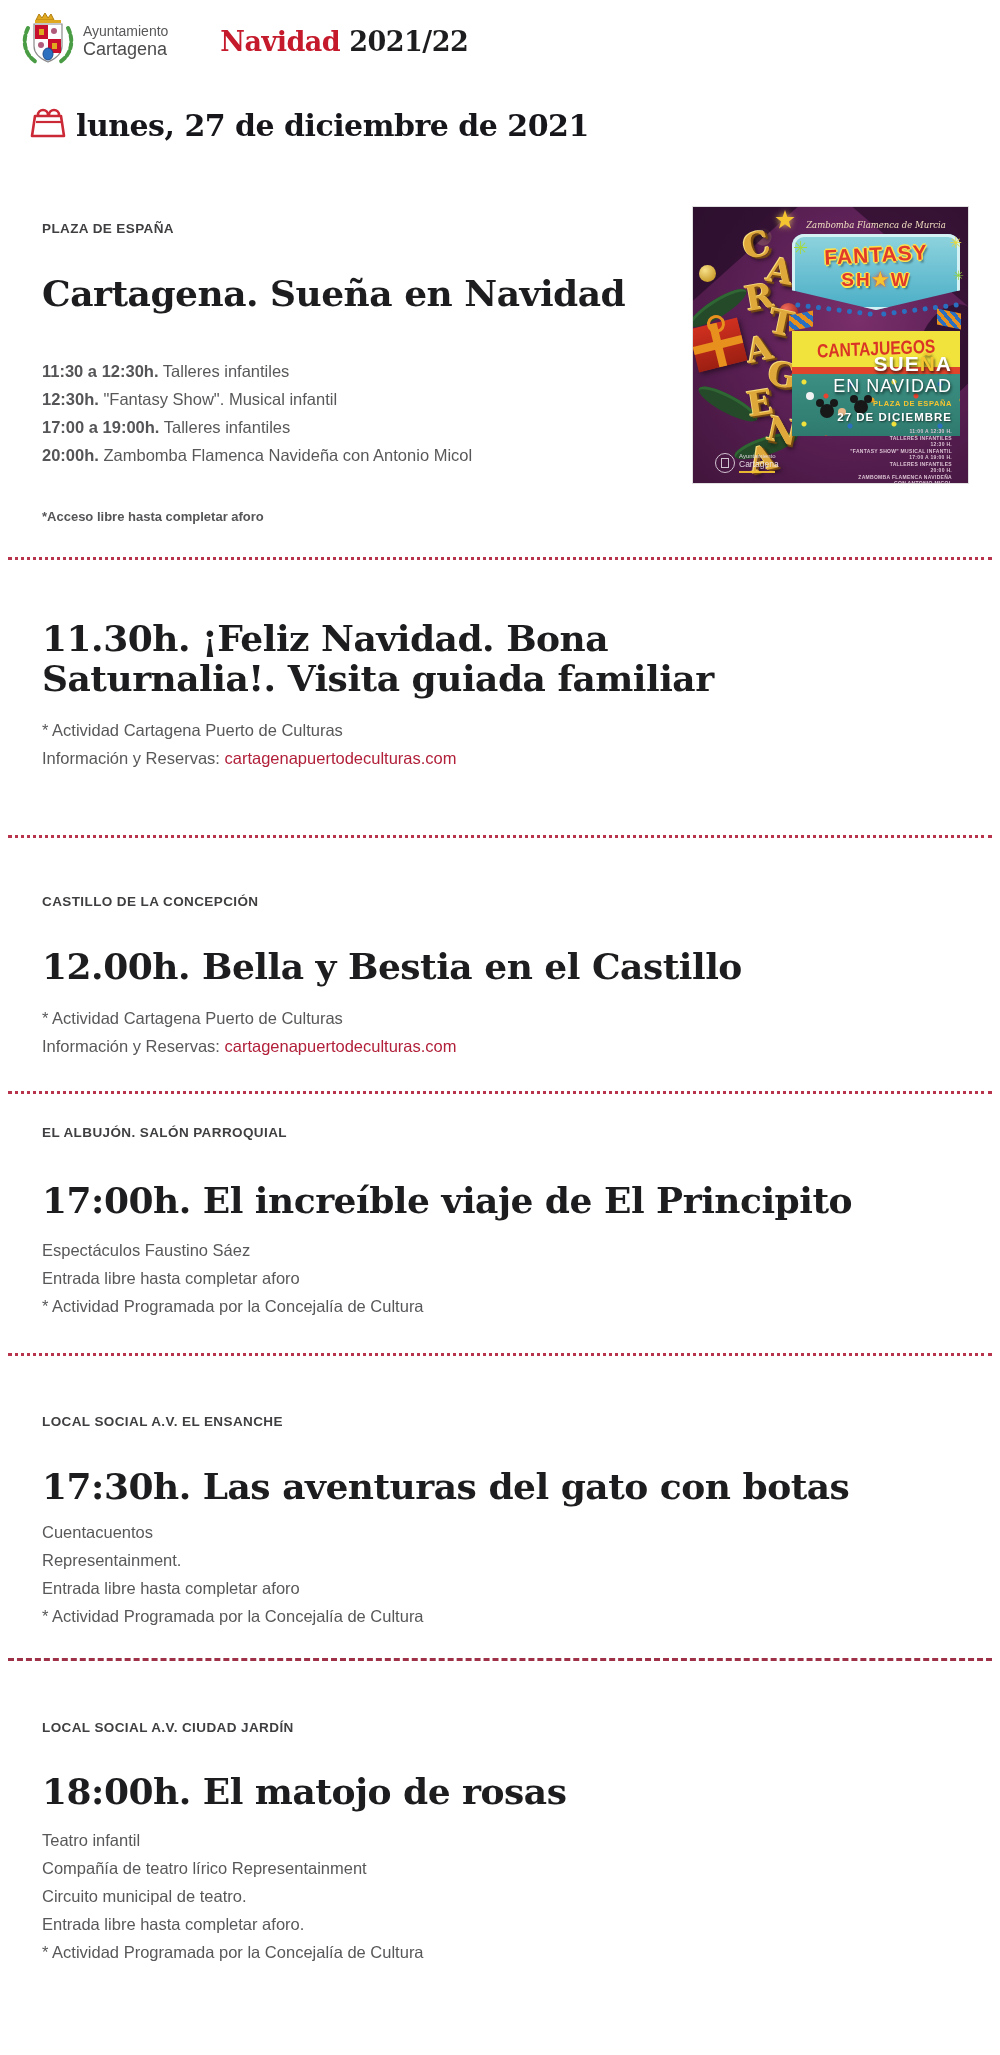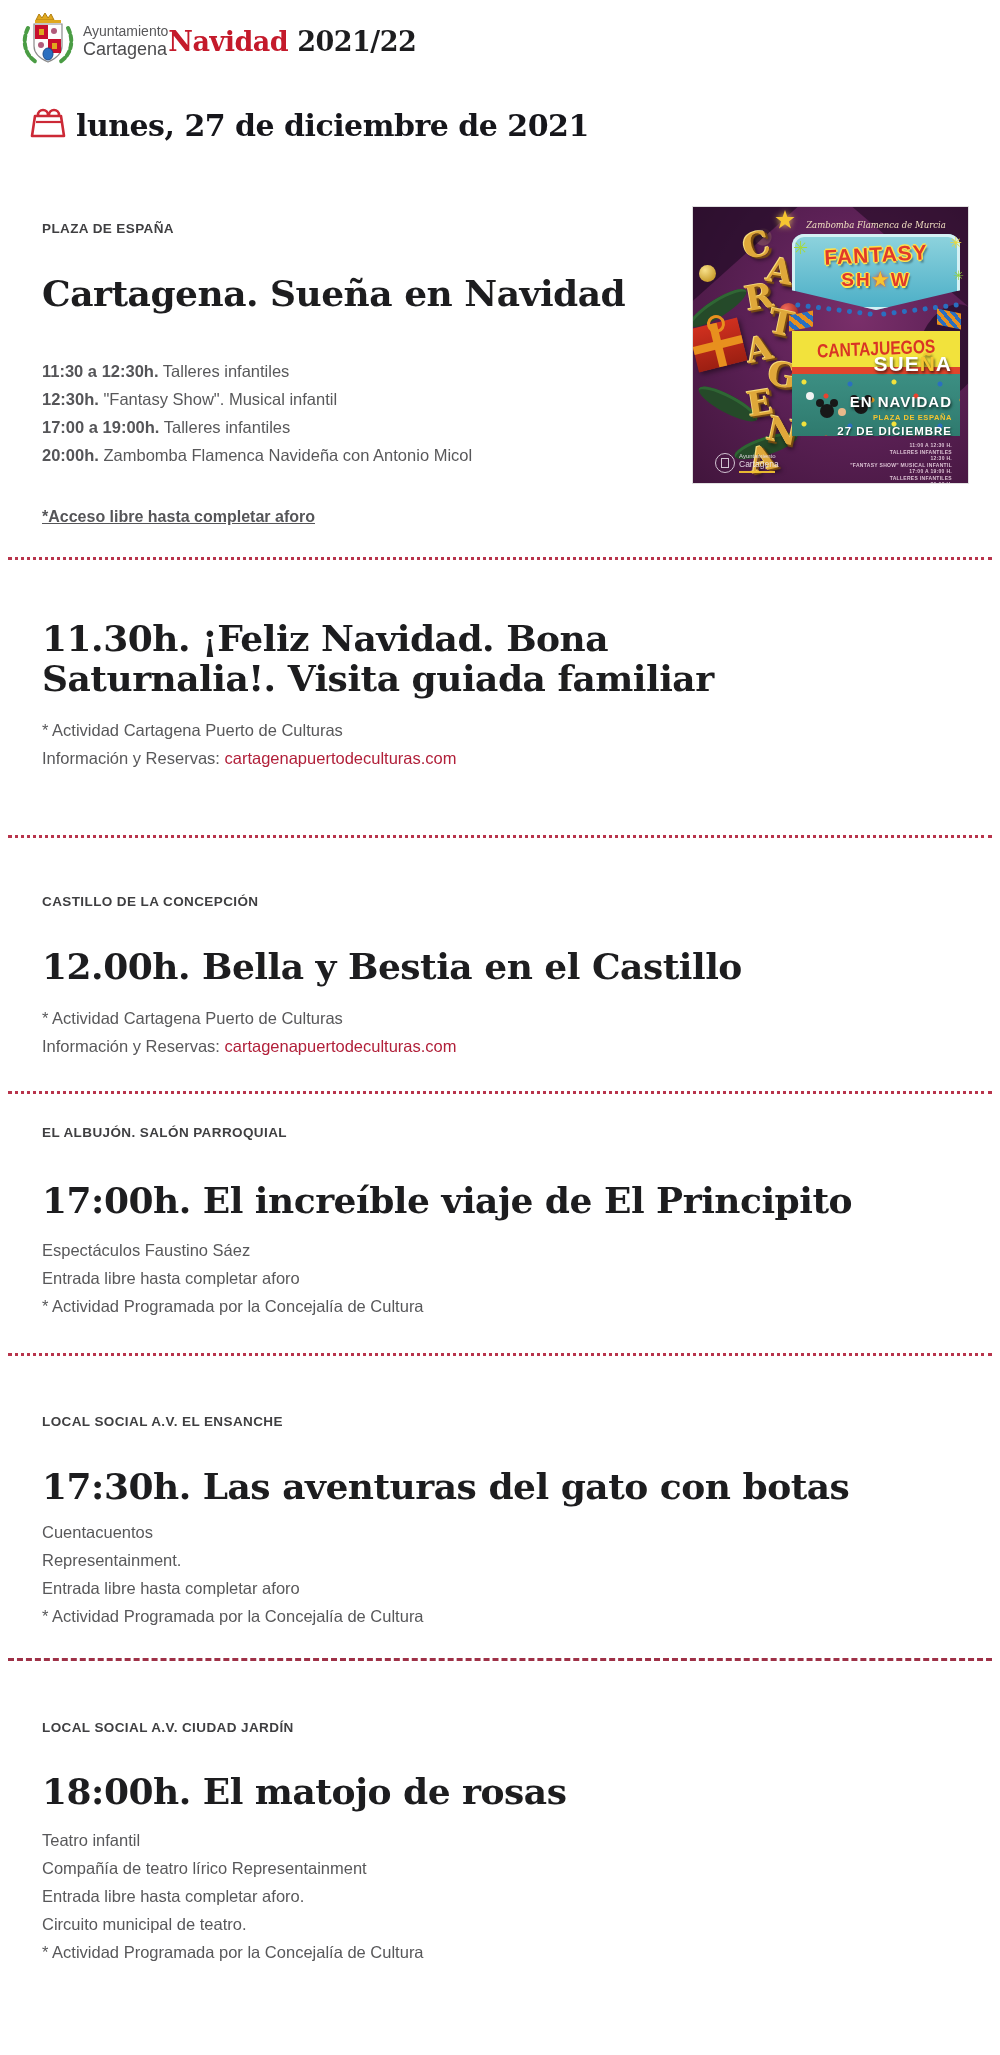--- a/index.html
+++ b/index.html
@@ -2,35 +2,35 @@
 <html lang="es"><head>
 <meta charset="utf-8">
 <style>
   html,body{margin:0;padding:0;background:#ffffff;}
   body{width:1000px;min-height:2055px;position:relative;font-family:"Liberation Sans",sans-serif;color:#58585a;}
   
   .header{display:flex;align-items:center;padding:10px 0 0 20px;height:62px;}
   .brand-text{margin-left:7px;line-height:1;}
   .brand-line1{font-size:14px;color:#58585a;display:block;}
   .brand-line2{font-size:18px;color:#4c4c4e;display:block;margin-top:2px;}
-  .page-title{font-family:"DejaVu Serif",serif;font-weight:700;font-size:27px;letter-spacing:-0.5px;}
+  .page-title{margin-left:52px;font-family:"DejaVu Serif",serif;font-weight:700;font-size:27px;letter-spacing:-0.5px;}
   .title-red{color:#c41a2b;}
   .title-year{color:#1d1d1f;}
   
   .date-row{display:flex;align-items:center;margin:34px 0 0 30px;}
   .cal-icon{margin-right:10px;flex:0 0 auto;}
   .date-text{font-family:"DejaVu Serif",serif;font-weight:700;font-size:30px;color:#16161b;letter-spacing:-0.5px;}
   
   .section{margin-left:42px;margin-right:60px;}
   .venue{font-size:13.5px;font-weight:700;color:#3f3f41;letter-spacing:.4px;line-height:15px;}
   .etitle{font-family:"DejaVu Serif",serif;font-weight:700;font-size:36px;line-height:40px;color:#1d1d1f;letter-spacing:-0.5px;}
   .s1 .etitle{margin-top:37px;}
   .body-lines{font-size:16.5px;line-height:28px;color:#58585a;}
   .sched-time{font-weight:700;color:#555558;}
-  .note{font-size:16px;font-weight:700;color:#555558;line-height:20px;text-decoration:underline;}
+  .note{font-size:13px;font-weight:700;color:#555558;line-height:20px;}
   .rlink{color:#b11f39;text-decoration:none;}
   .s1{margin-top:77px;}
   .s1 .body-lines{margin-top:44px;max-width:620px;}
   .s1 .note{margin-top:38px;}
   .s2{margin-top:58px;}
   .s2 .etitle{margin-top:19px;max-width:780px;}
   .s2 .body-lines{margin-top:18px;}
   .s3{margin-top:56px;}
   .s3 .etitle{margin-top:37px;}
   .s3 .body-lines{margin-top:18px;}
@@ -114,21 +114,21 @@
     background-size:90px 42px,90px 42px,90px 42px,90px 42px,100% 100%;}
   .mickey{position:absolute;width:14px;height:14px;background:#181818;border-radius:50%;}
   .mickey::before,.mickey::after{content:"";position:absolute;width:8px;height:8px;background:#181818;border-radius:50%;top:-5px;}
   .mickey::before{left:-4px;} .mickey::after{right:-4px;}
   .mk1{left:28px;top:30px;} .mk2{left:62px;top:26px;}
   .glove{position:absolute;left:14px;top:18px;width:8px;height:8px;background:#f2f2f2;border-radius:50%;}
   .face{position:absolute;left:46px;top:34px;width:8px;height:8px;background:#e8b88a;border-radius:50%;}
   .suena{position:absolute;right:16px;top:146px;text-align:right;line-height:1;}
   .suena-1{font-weight:700;font-size:21px;letter-spacing:1px;color:#ffffff;text-shadow:1px 2px 3px rgba(0,0,0,.7);}
   .suena-n{color:#f5c531;}
-  .suena-2{margin-top:20px;font-weight:700;font-size:15px;letter-spacing:1px;color:#ffffff;text-shadow:1px 2px 3px rgba(0,0,0,.7);}
+  .suena-2{margin-top:3px;font-weight:400;font-size:18px;letter-spacing:1px;color:#ffffff;text-shadow:1px 2px 3px rgba(0,0,0,.7);}
   .suena-venue{margin-top:5px;font-weight:700;font-size:7.5px;letter-spacing:.6px;color:#f5c531;}
   .suena-date{margin-top:4px;font-weight:700;font-size:11.5px;letter-spacing:1px;color:#ffffff;text-shadow:1px 1px 2px rgba(0,0,0,.6);padding-left:23px;}
   .mini-sched{margin-top:5px;font-weight:700;font-size:5px;line-height:6.5px;color:#dcc3d4;letter-spacing:.3px;}
   .poster-logo{position:absolute;left:22px;bottom:10px;display:flex;align-items:center;opacity:.92;}
   .plogo-circle{width:18px;height:18px;border:1.5px solid #ddd3de;border-radius:50%;position:relative;}
   .plogo-circle::after{content:"";position:absolute;left:5px;top:4px;width:6px;height:8px;border:1px solid #ddd3de;}
   .plogo-text{margin-left:4px;line-height:1;}
   .plogo-l1{font-size:6px;color:#e6dce6;display:block;}
   .plogo-l2{font-size:8.5px;color:#efe7ef;display:block;margin-top:1px;}
   .plogo-bar{display:block;width:36px;height:2.5px;background:#f5c531;margin-top:2px;}
@@ -233,22 +233,22 @@
 </div>
 
 <hr class="divider d5">
 
 <div class="section s6">
   <div class="venue">LOCAL SOCIAL A.V. CIUDAD JARDÍN</div>
   <div class="etitle">18:00h. El matojo de rosas</div>
   <div class="body-lines">
     <div>Teatro infantil</div>
     <div>Compañía de teatro lírico Representainment</div>
+    <div>Circuito municipal de teatro.</div>
     <div>Entrada libre hasta completar aforo.</div>
-    <div>Circuito municipal de teatro.</div>
     <div>* Actividad Programada por la Concejalía de Cultura</div>
   </div>
 </div>
 
 <div class="poster">
   <div class="shadow-tl"></div>
   <div class="shadow-tr"></div>
   <div class="blob-r"></div>
   <div class="pine p1"></div>
   <div class="pine p2"></div>

